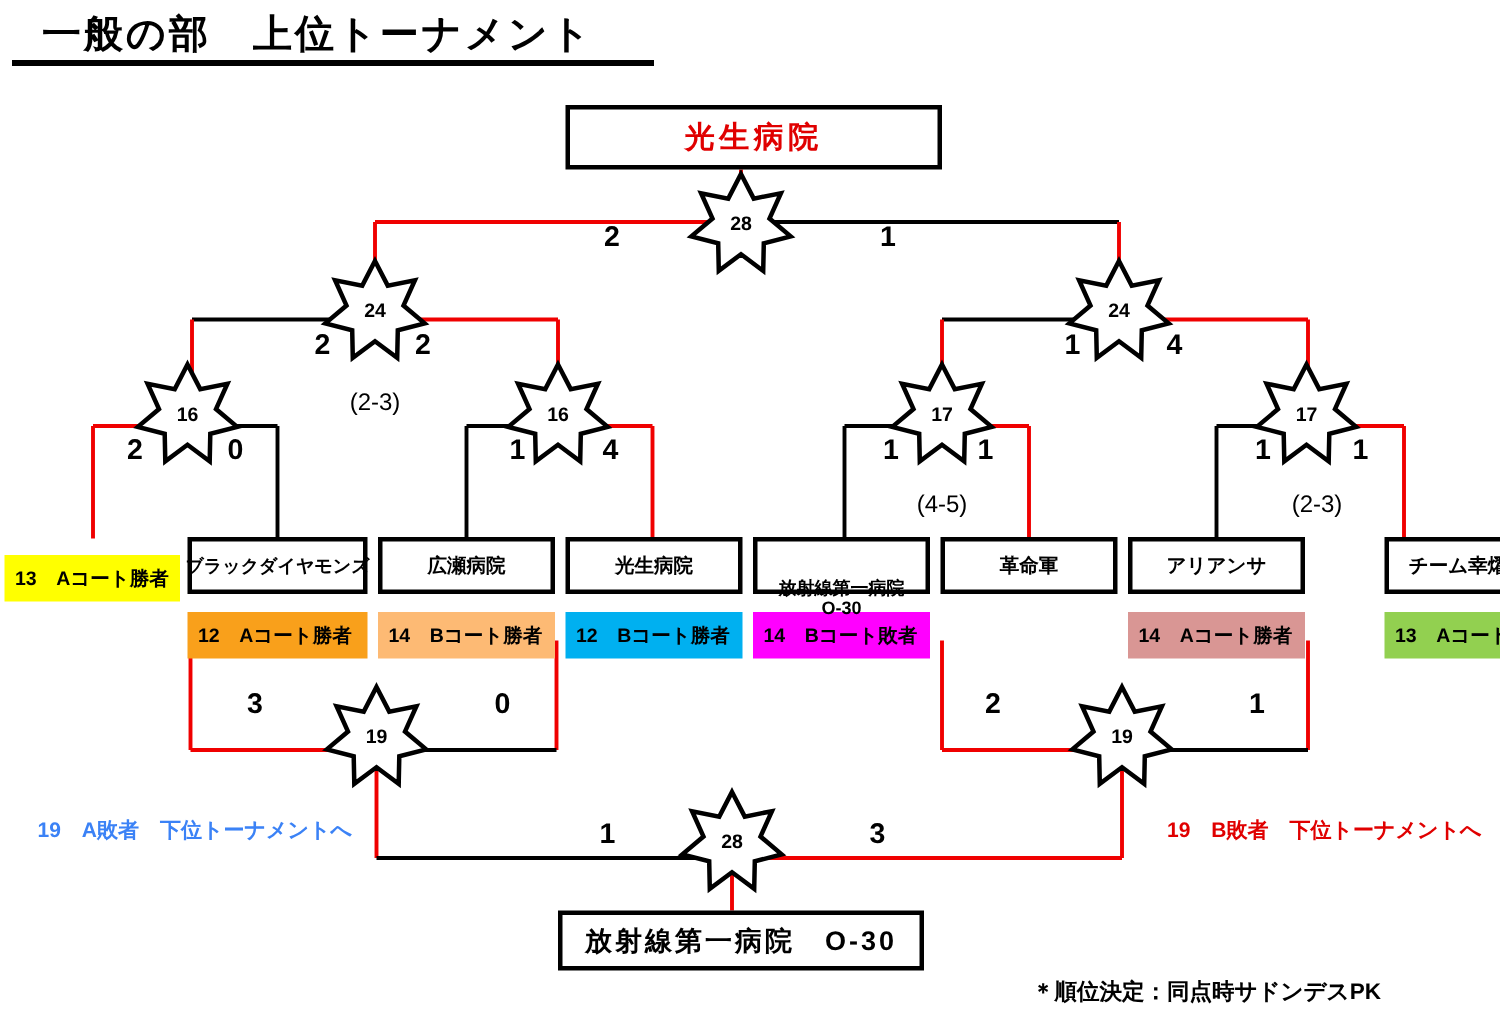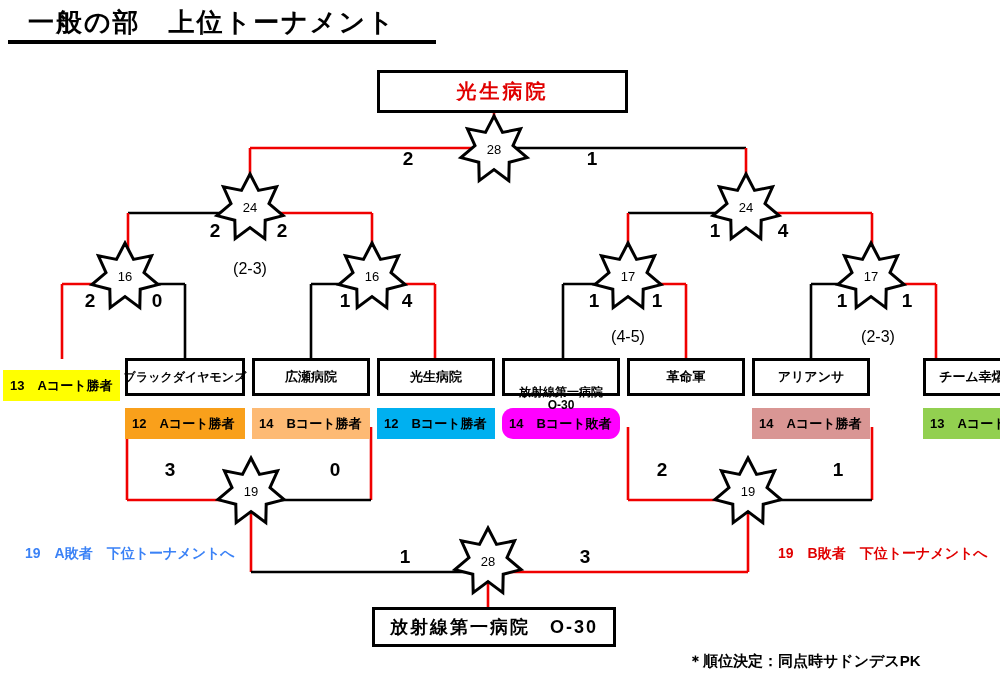--- a/index.html
+++ b/index.html
@@ -4,21 +4,21 @@
 <style>
   html,body{margin:0;padding:0;background:#fff;}
   .page{position:relative;width:1000px;height:675px;background:#fff;overflow:hidden;
         font-family:"Liberation Sans","DejaVu Sans",sans-serif;color:#000;}
   .abs{position:absolute;}
   .title{left:28px;top:5px;font-size:26px;font-weight:bold;letter-spacing:2px;}
   .title-underline{left:8px;top:40px;width:428px;height:4px;background:#000;}
   #bracket-svg{left:0;top:0;}
   .ctr{transform:translate(-50%,-50%);white-space:nowrap;}
   .score{font-size:19px;font-weight:bold;}
-  .starnum{font-size:13px;font-weight:normal;}
+  .starnum{font-size:13px;font-weight:bold;}
   .pknote{font-size:16px;}
   .winner-box{left:377px;top:70px;width:245px;height:37px;border:3px solid #000;
               display:flex;align-items:center;justify-content:center;background:#fff;}
   .winner-box span{font-size:20px;font-weight:bold;letter-spacing:3px;}
   .lower-box{left:372px;top:607px;width:238px;height:34px;border:3px solid #000;
              display:flex;align-items:center;justify-content:center;background:#fff;}
   .lower-box span{font-size:18px;font-weight:600;letter-spacing:2px;}
   .team{top:358px;}
   .tbox{height:32px;border:3px solid #000;background:#fff;display:flex;flex-direction:column;
         align-items:center;justify-content:center;line-height:1.05;}
@@ -126,21 +126,21 @@
       </div>
     <div class="tlabel" style="background: rgb(0, 176, 240);">
         <span>12　Bコート勝者</span>
       </div>
   </div>
   <div class="abs team" style="left:502px;width:118px">
     <div class="tbox">
         <span style="font-size:12px;margin-top:44px;">放射線第一病院</span>
         <span style="font-size:12px;">O-30</span>
       </div>
-    <div class="tlabel" style="background: rgb(255, 0, 255); border-radius: 11px;">
+    <div class="tlabel" style="background: rgb(255, 0, 255);">
         <span>14　Bコート敗者</span>
       </div>
   </div>
   <div class="abs team" style="left:627px;width:118px">
     <div class="tbox">
         <span>革命軍</span>
       </div>
   </div>
   <div class="abs team" style="left:752px;width:118px">
     <div class="tbox">

